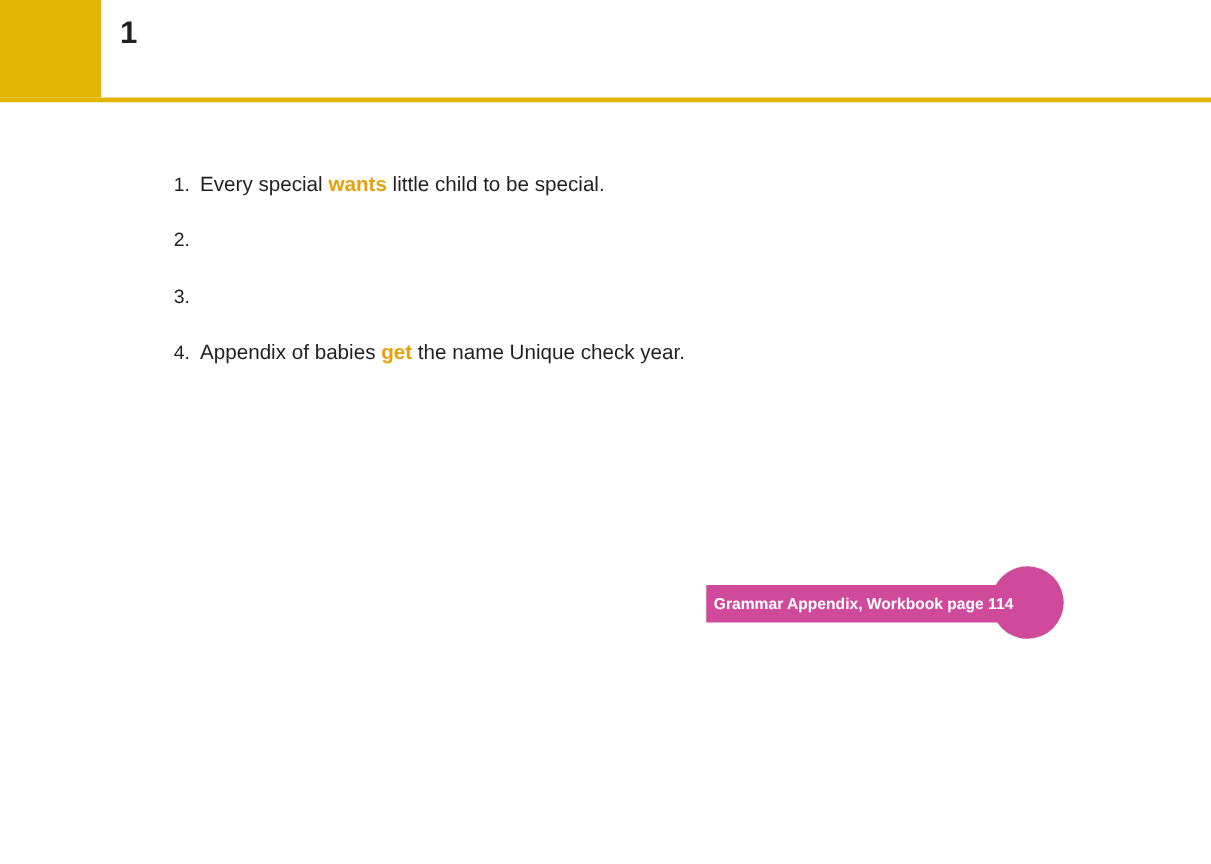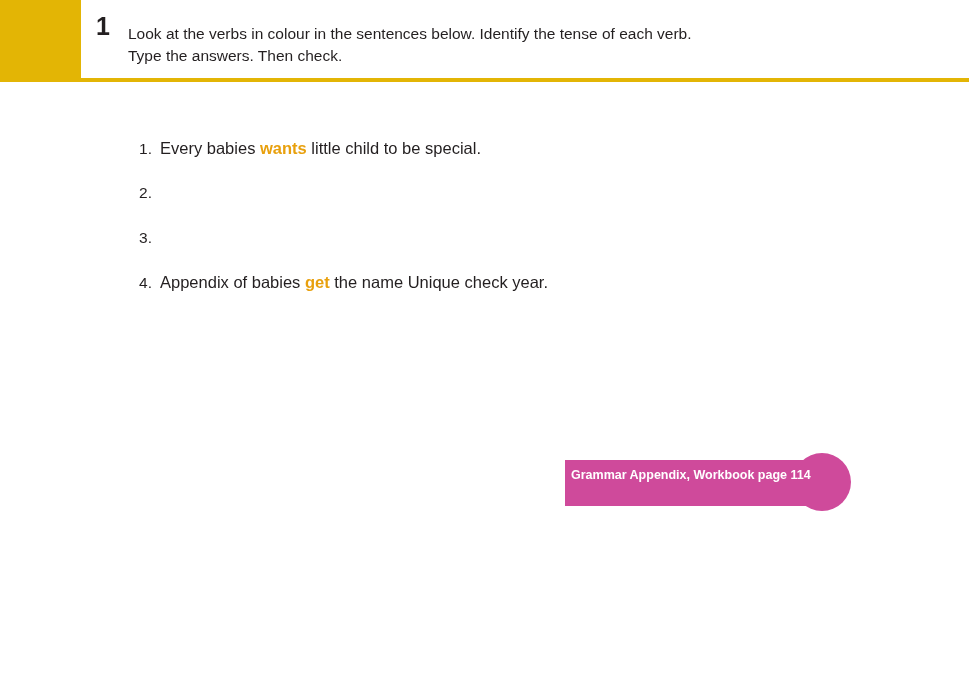--- a/index.html
+++ b/index.html
@@ -103,21 +103,21 @@
     top: 386px;
     height: 30px;
     display: flex;
     align-items: center;
   }
   .appendix-bar {
     background: #cf4a9b;
     color: #ffffff;
     font-size: 12.5px;
     font-weight: bold;
-    padding: 0 14px 16px 6px;
+    padding: 0 14px 0 6px;
     height: 30px;
     line-height: 30px;
     white-space: nowrap;
     position: relative;
     z-index: 1;
   }
   .appendix-circle {
     width: 58px;
     height: 58px;
     border-radius: 50%;
@@ -127,34 +127,30 @@
     top: -1px;
     z-index: 0;
   }
 </style>
 </head>
 <body>
 
 <div class="header">
   <div class="header-block"></div>
   <div class="exercise-number">1</div>
-  <div class="instructions">
-    <div>Look at the verbs in colour in the sentences below. Identify the tense of each verb.</div>
-    <div>Type the answers. Then check.</div>
-  </div>
   <div class="header-rule"></div>
 </div>
 
 <div class="content">
 
   <div class="sentence-list">
 
     <div class="sentence-row">
       <span class="sentence-num">1.</span>
-      <span class="sentence-text"><span>Every babies </span><span class="verb">wants</span><span> little child to be special.</span></span>
+      <span class="sentence-text"><span>Every special </span><span class="verb">wants</span><span> little child to be special.</span></span>
     </div>
 
     <div class="sentence-row">
       <span class="sentence-num">2.</span>
     </div>
 
     <div class="sentence-row">
       <span class="sentence-num">3.</span>
     </div>
 

